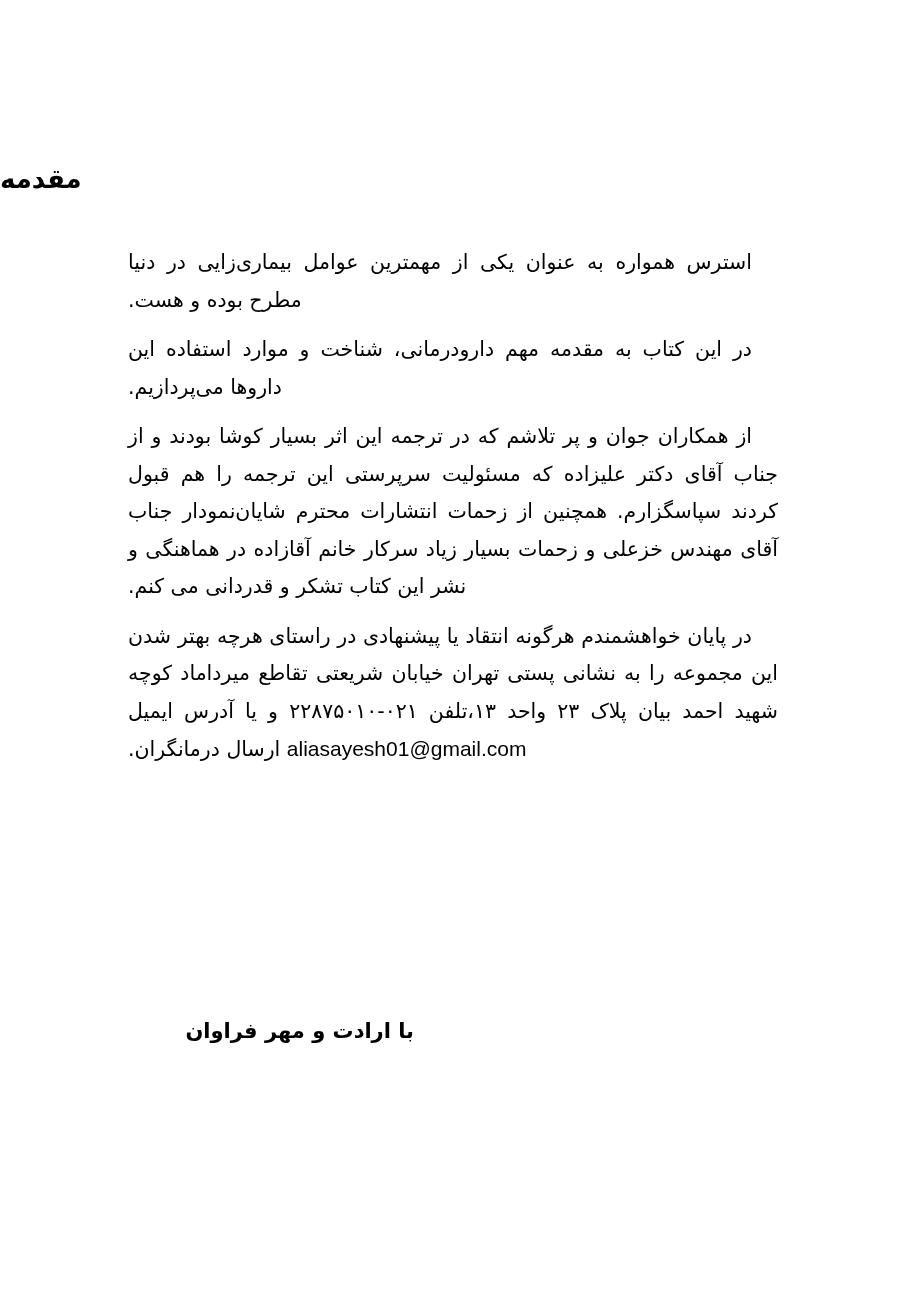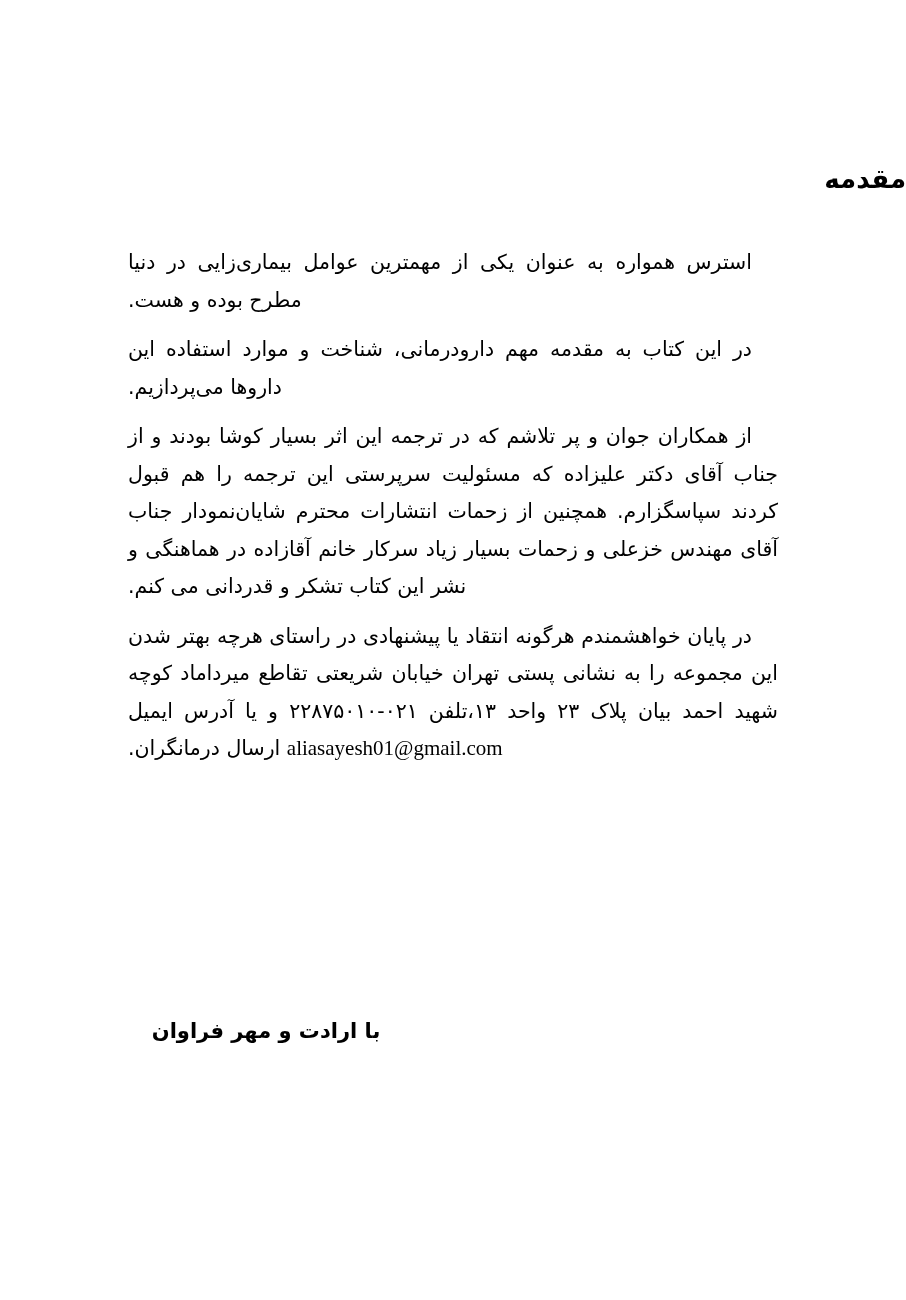--- a/index.html
+++ b/index.html
@@ -19,21 +19,21 @@
     font-family: "DejaVu Sans", "Liberation Sans", sans-serif;
     color: #000000;
   }
 
   
   .doc-title {
     position: absolute;
     top: 148px;
     left: 0;
     width: 906px;
-    text-align: right;
+    text-align: left;
     font-size: 26px;
     font-weight: bold;
     letter-spacing: 0px;
     line-height: 1.1;
     direction: rtl;
     unicode-bidi: isolate;
   }
 
   
   .body-block {
@@ -55,32 +55,32 @@
     text-indent: 26px;
     direction: rtl;
     text-align: justify;
     text-align-last: left;
     unicode-bidi: isolate;
   }
 
   .para .lat {
     direction: ltr;
     unicode-bidi: embed;
-    font-family: Liberation Serif, serif;
+    font-family: Liberation Sans, sans-serif;
     font-size: 21px;
   }
 
   
   .signature {
     position: absolute;
     top: 1014px;
     left: 118px;
     width: 296px;
     direction: rtl;
-    text-align: center;
+    text-align: right;
     font-size: 21px;
     font-weight: bold;
     line-height: 35px;
     unicode-bidi: isolate;
   }
 
   .signature .sig-line {
     display: block;
     white-space: nowrap;
   }

